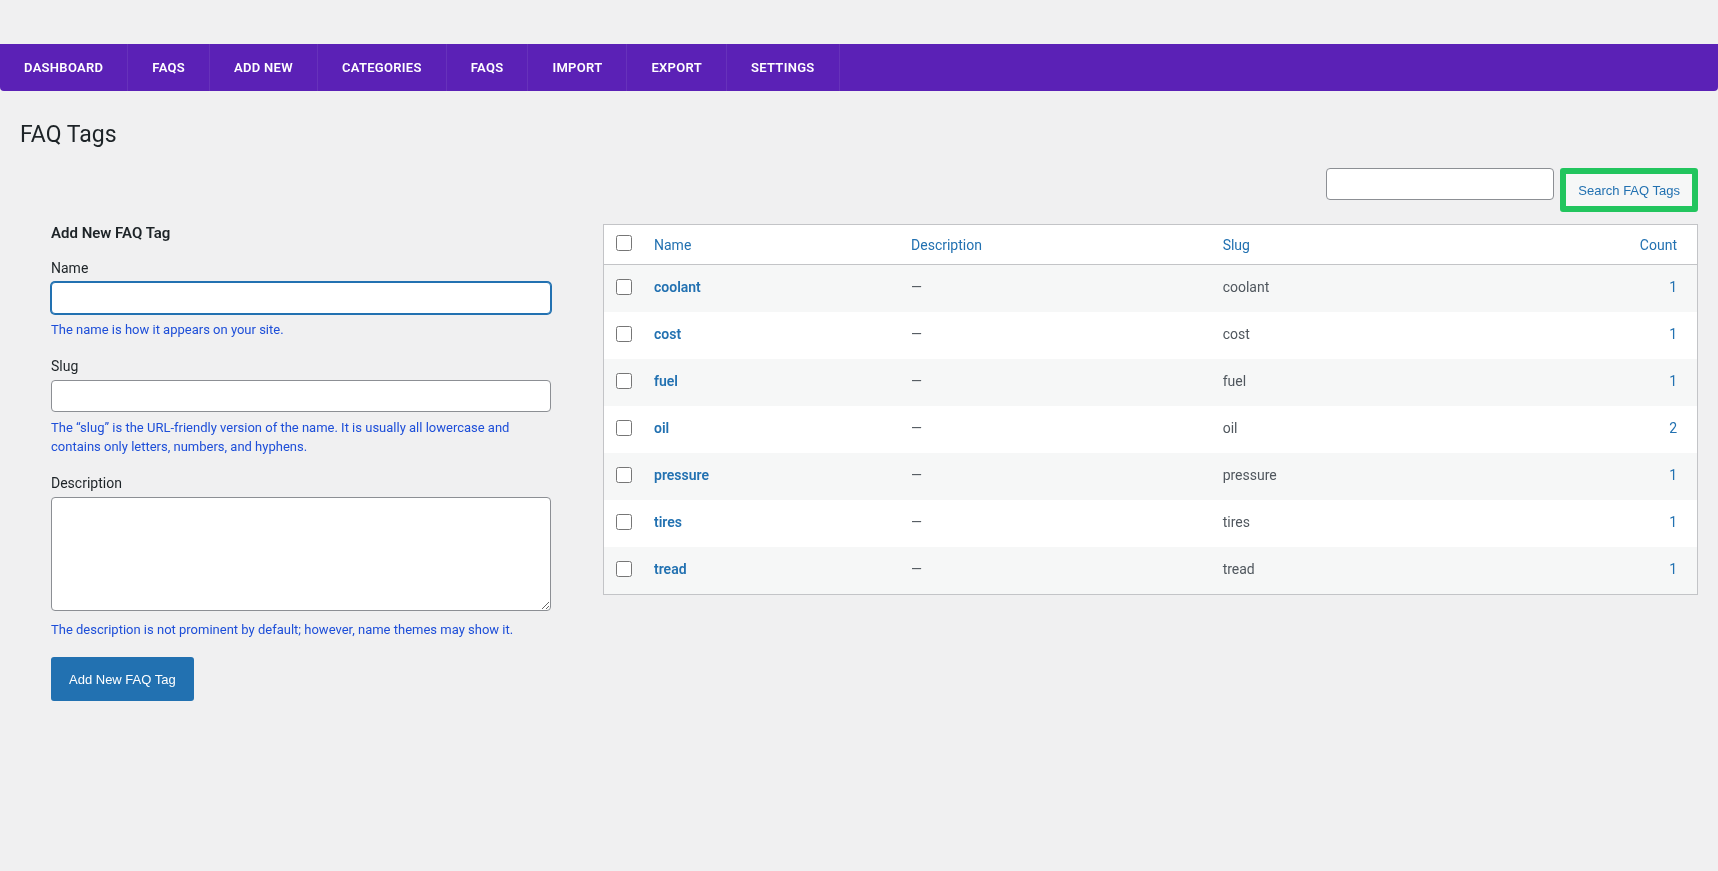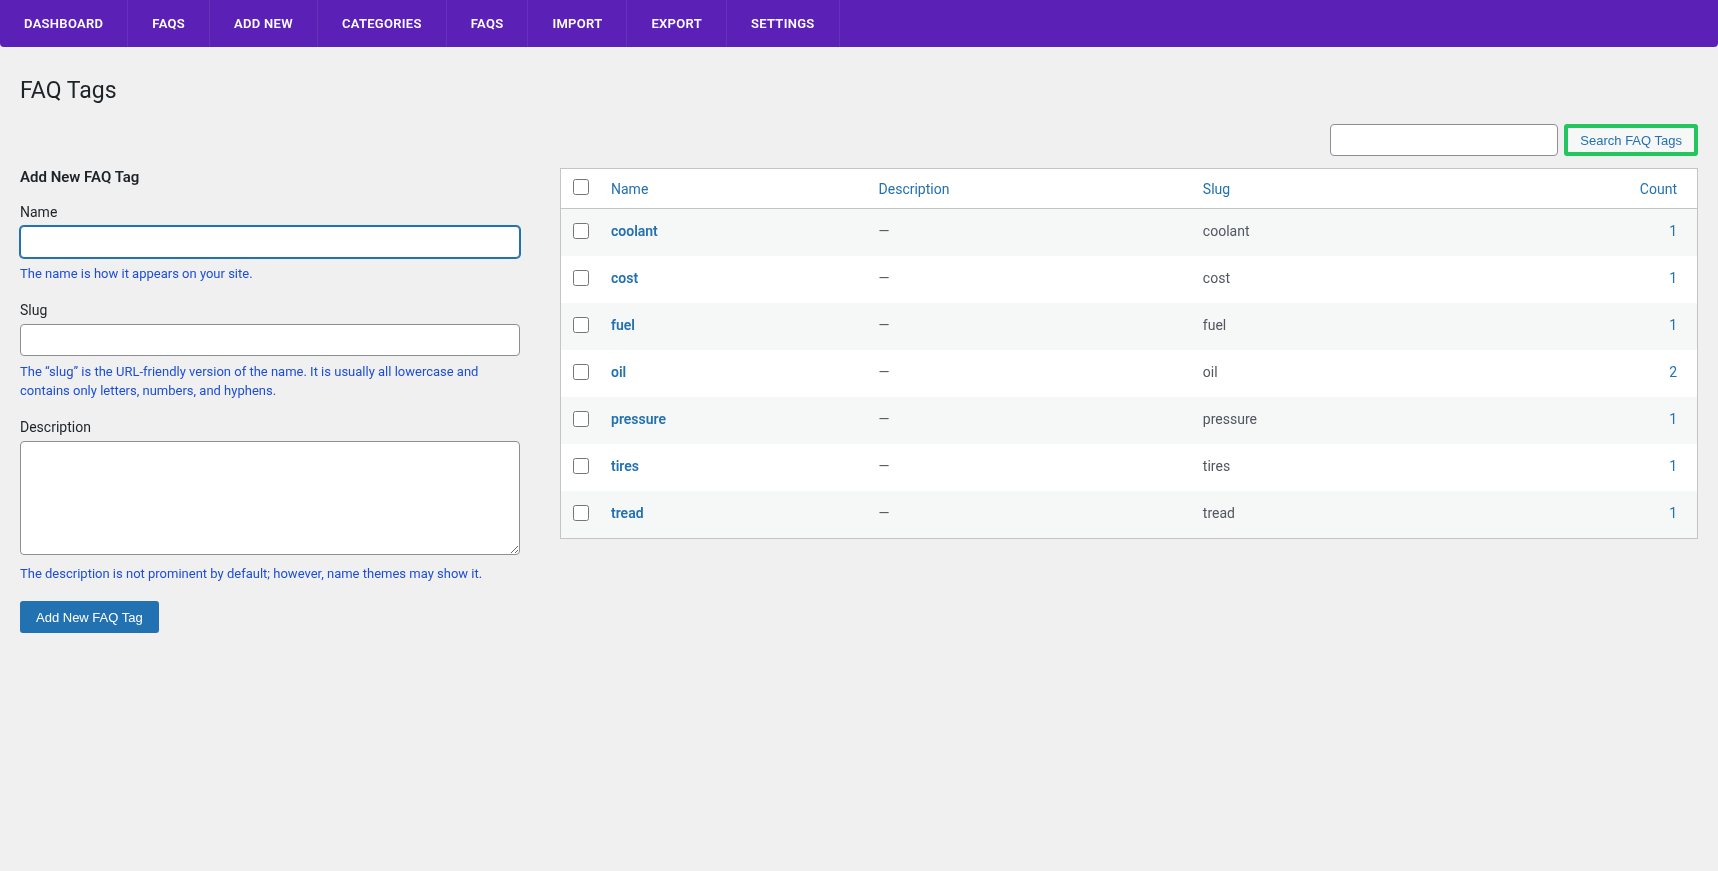--- a/index.html
+++ b/index.html
@@ -6,20 +6,21 @@
     body {
       font-family: -apple-system, BlinkMacSystemFont, "Segoe UI", Roboto, sans-serif;
       background: #f0f0f1;
       color: #1d2327;
       font-size: 14px;
     }
     .nav-bar {
       display: flex;
       background: #5b21b6;
       border-radius: 0 0 4px 4px;
+      margin-top: 44px;
     }
     .nav-item {
       padding: 16px 24px;
       color: #fff;
       font-weight: 600;
       font-size: 13px;
       letter-spacing: 0.3px;
       border-right: 1px solid rgba(255,255,255,0.08);
       cursor: pointer;
       white-space: nowrap;
@@ -41,37 +42,38 @@
     .search-input {
       width: 228px;
       height: 32px;
       border: 1px solid #8c8f94;
       border-radius: 4px;
       padding: 0 8px;
       font-size: 14px;
     }
     .btn {
       padding: 0 12px;
-      height: 32px;
-      border: 4px solid #22c55e;
+      height: 44px;
+      border: 6px solid #22c55e;
       background: #f6f7f7;
       color: #2271b1;
       border-radius: 3px;
       font-size: 13px;
       cursor: pointer;
       font-weight: 400;
     }
     .btn-primary {
       background: #2271b1;
       color: #fff;
       border-color: #2271b1;
     }
     .columns {
       display: flex;
-      gap: 40px;
+      gap: 52px;
+      margin-left: 31px;
     }
     .left-col {
       width: 500px;
       flex-shrink: 0;
     }
     .right-col {
       flex: 1;
     }
     .form-section-title {
       font-size: 15px;

